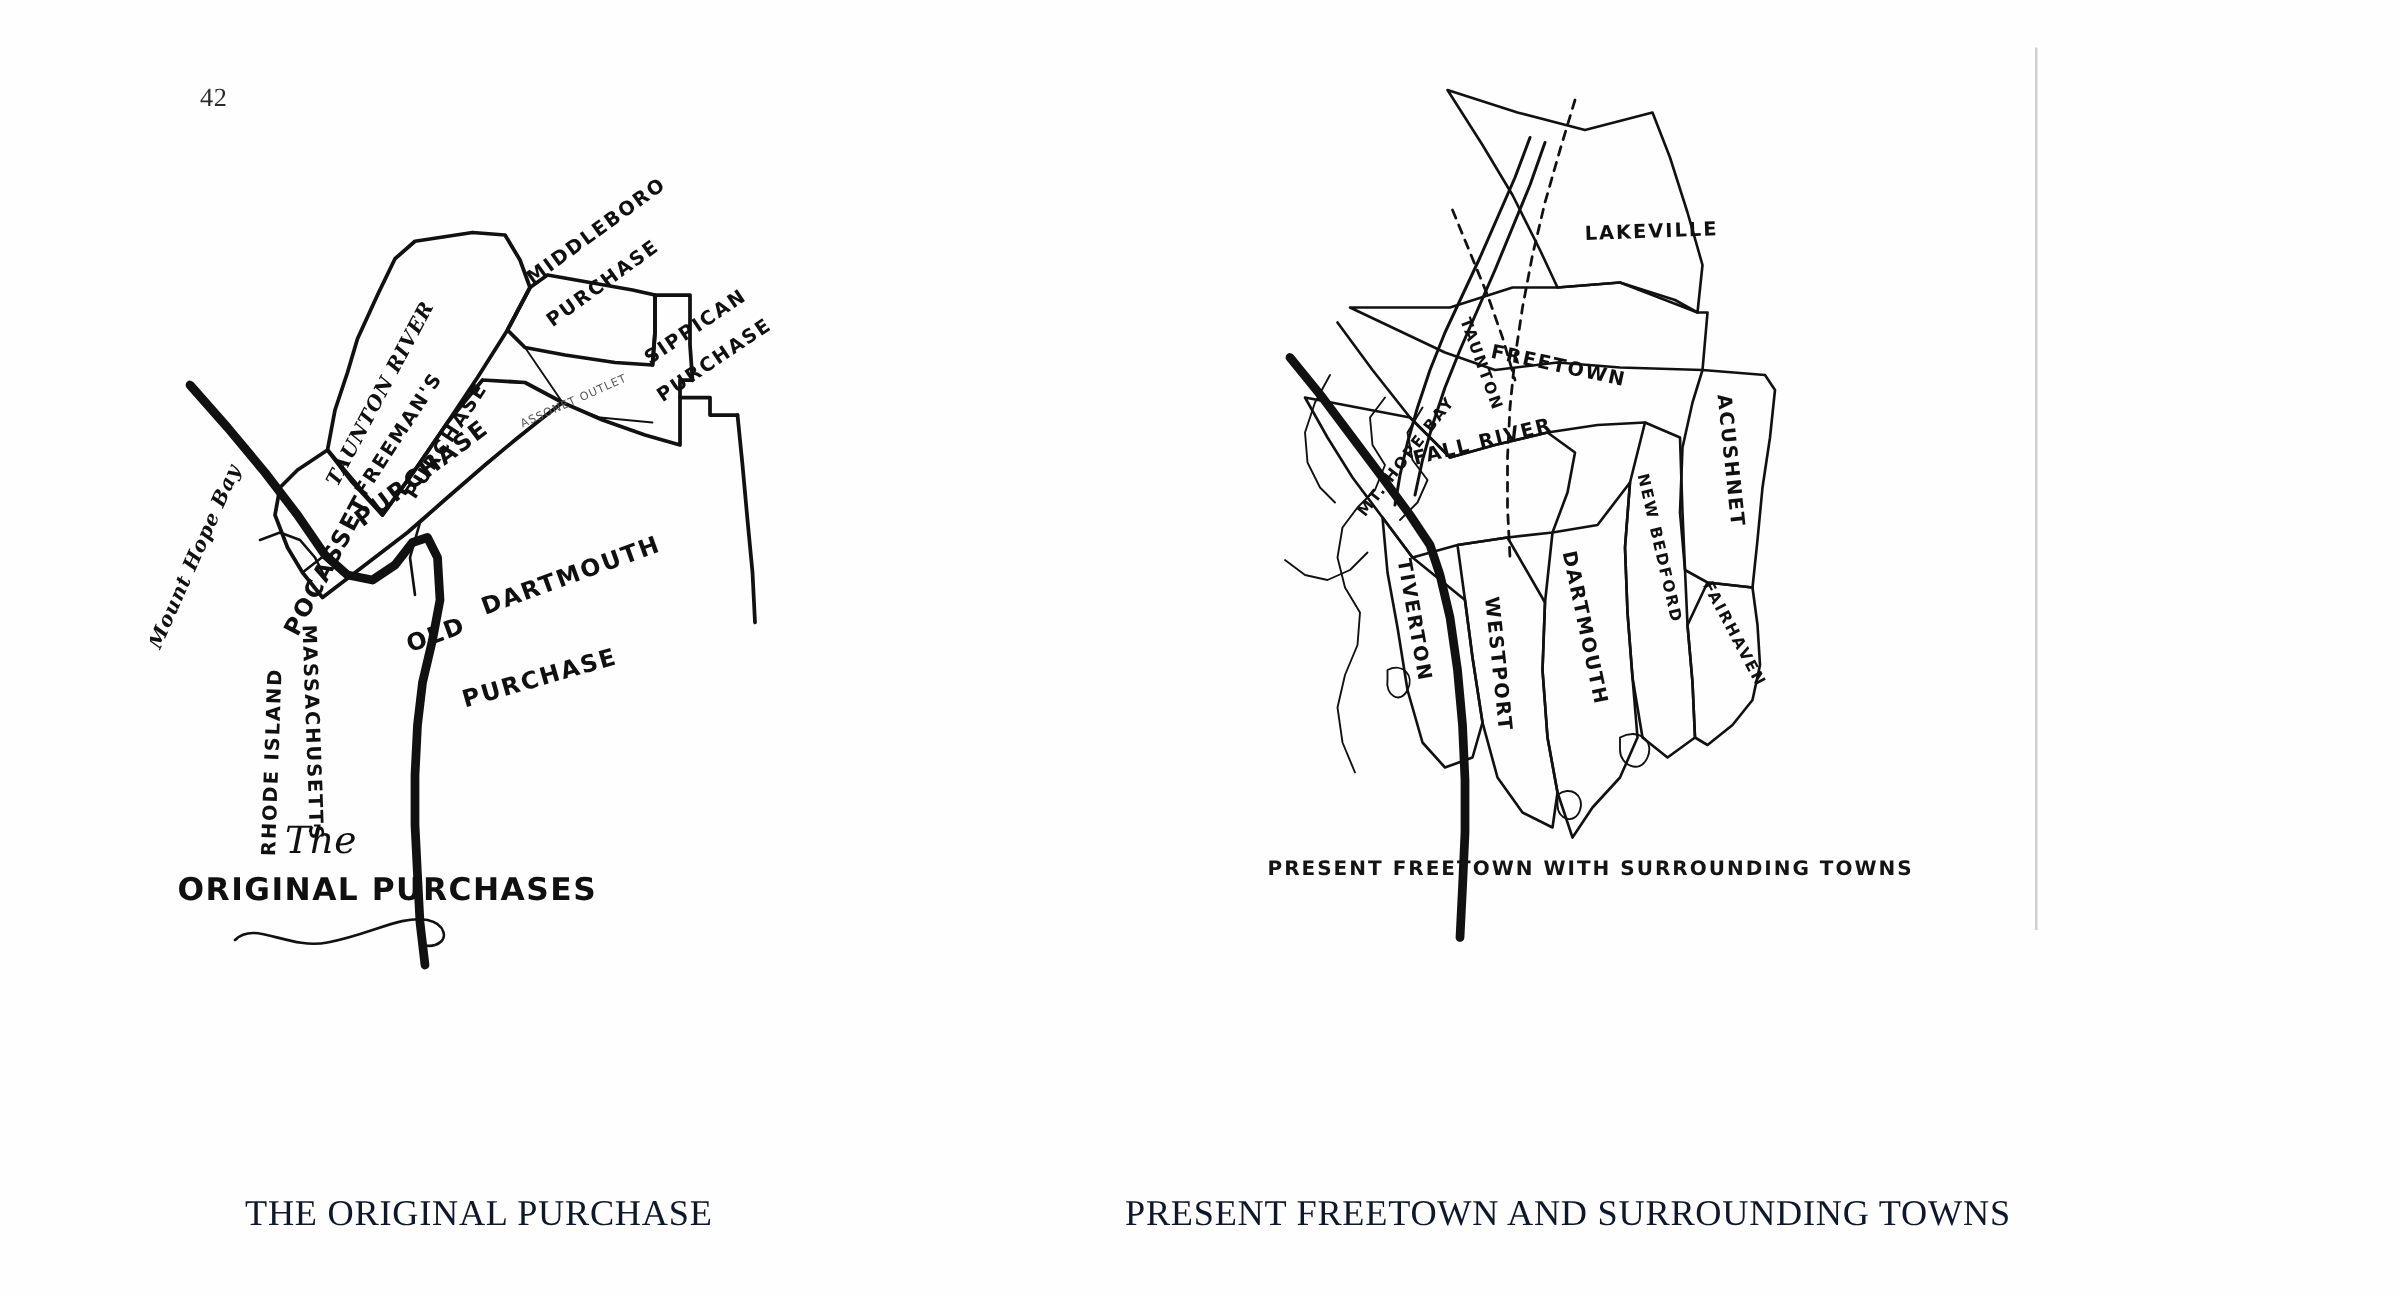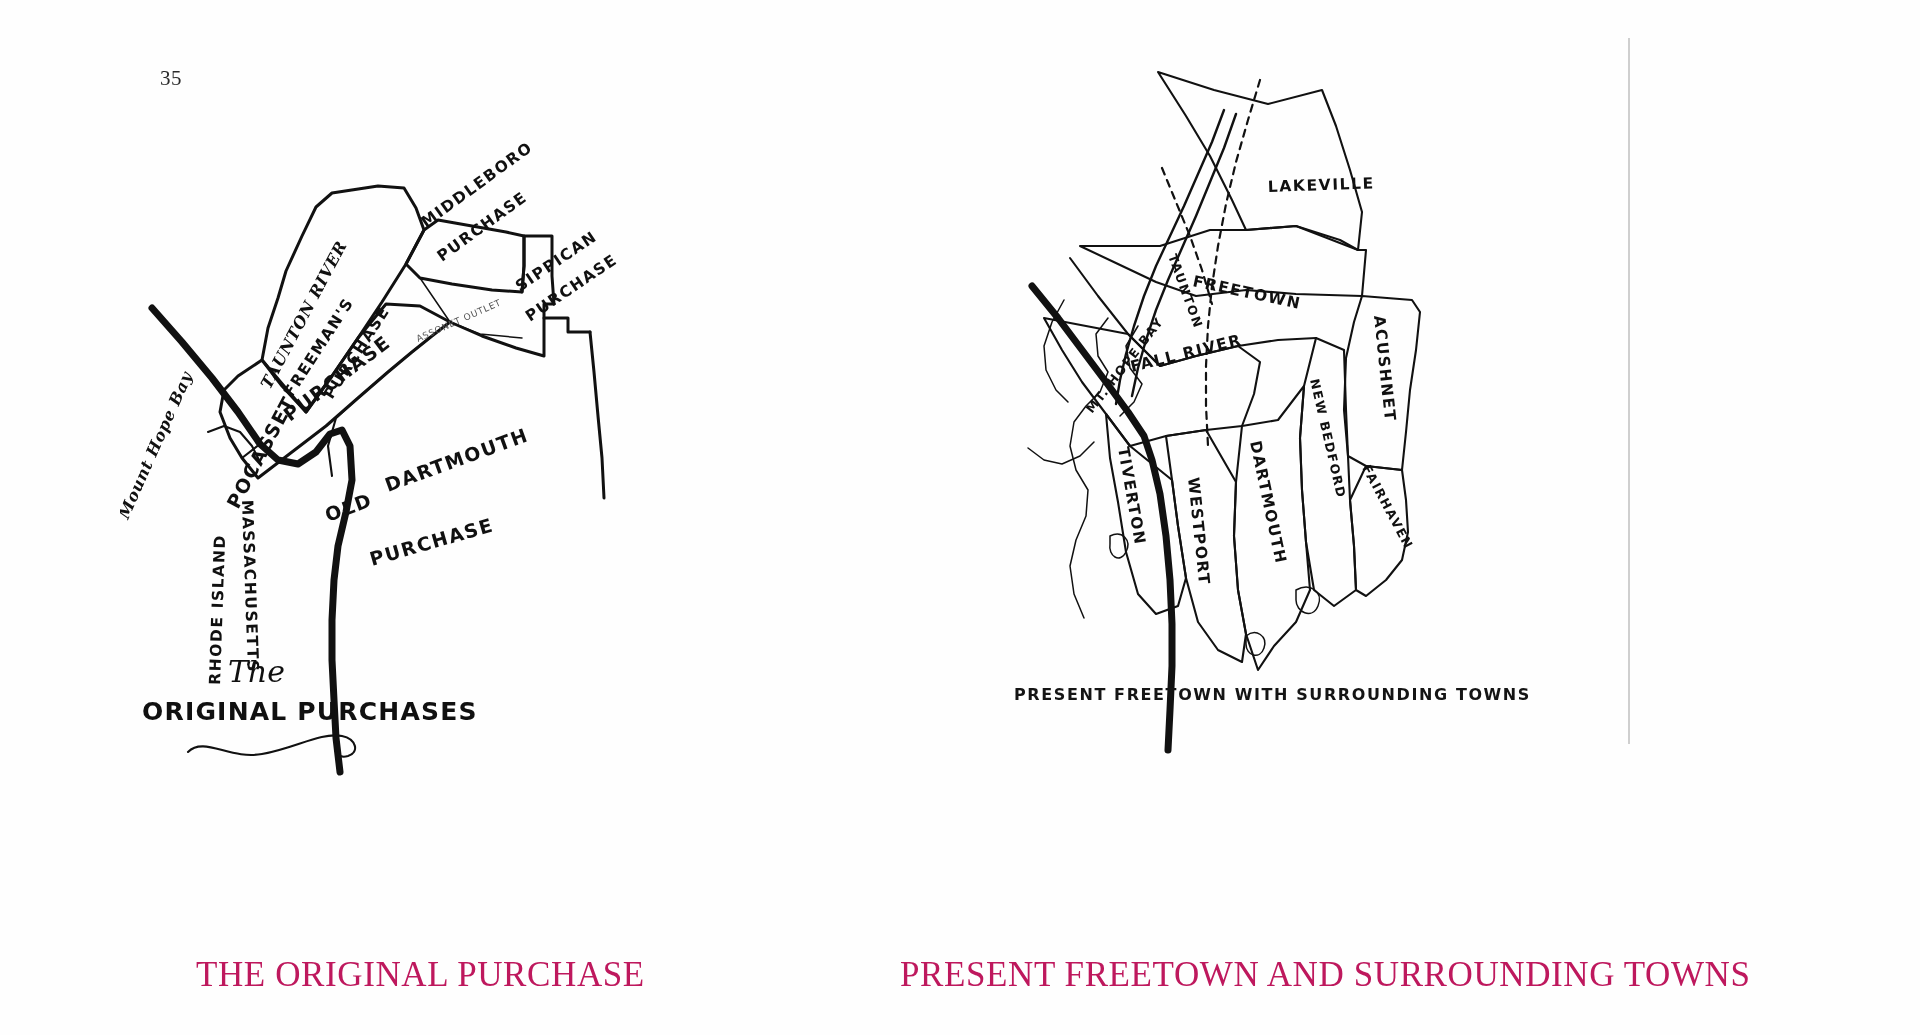--- a/index.html
+++ b/index.html
@@ -54,23 +54,23 @@
   .fig-canvas svg {
     width: 100%;
     height: 100%;
     display: block;
   }
   
   .caption {
     position: absolute;
     top: 955px;
     font-family: "Liberation Serif", serif;
-    font-size: 35px;
+    font-size: 29px;
     letter-spacing: 0.6px;
-    color: #be185d;
+    color: #0f172a;
     white-space: nowrap;
   }
   .caption-left  { left: 196px; }
   .caption-right { left: 884px; margin-left: 16px; }
 
   
   .ink {
     fill: none;
     stroke: #111111;
     stroke-linecap: round;
@@ -120,21 +120,21 @@
     font-size: 16px;
     fill: #141414;
     letter-spacing: 1.6px;
   }
 </style>
 </head>
 <body>
 
 <div class="page">
 
-  <div class="folio">35</div>
+  <div class="folio">42</div>
 
   <div class="scan-line"></div>
 
   <div class="figure fig-left">
     <div class="fig-canvas">
       <svg viewBox="0 0 620 810" preserveAspectRatio="none">
 
         <path class="ink ink-med" d="M166,211 L182,176 L196,147 L212,133 L258,126 L284,128 L296,148 L304,170
                  L286,204 L262,242 L238,278 L212,316 L186,352 L162,326 L142,300 L148,268 L158,238 Z"></path>
 

